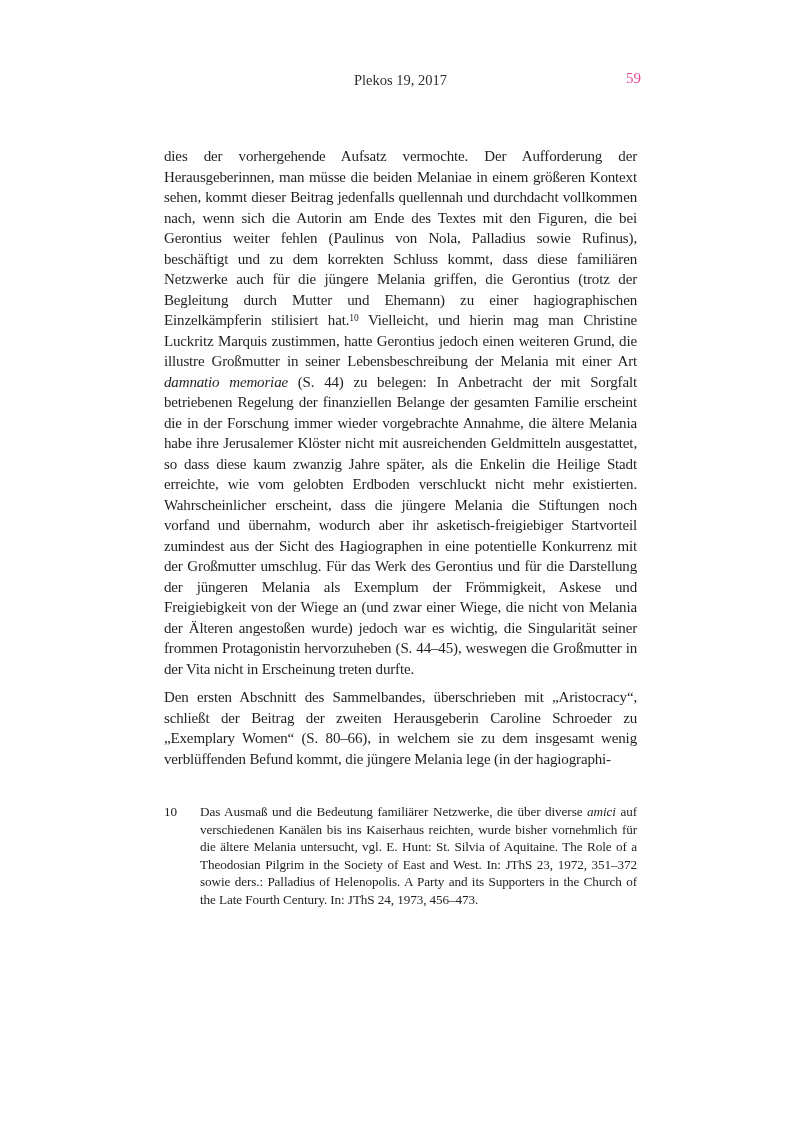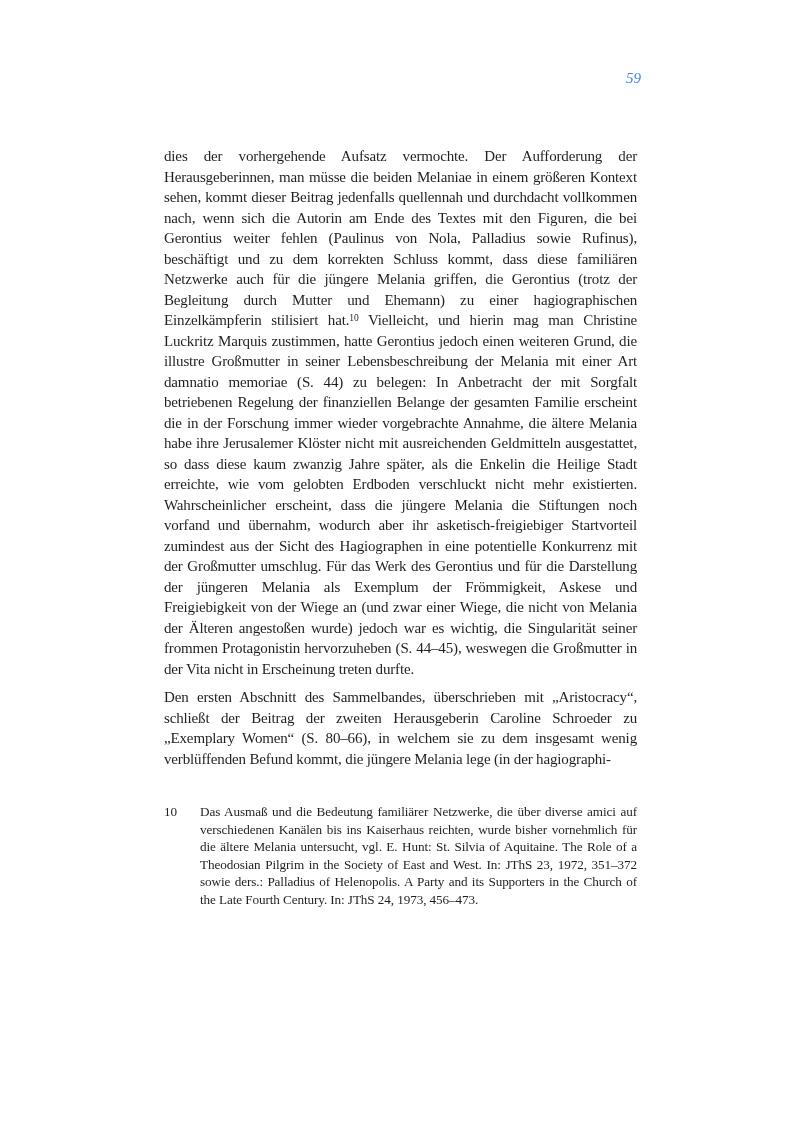--- a/index.html
+++ b/index.html
@@ -23,22 +23,21 @@
     font-size: 14.5px;
     color: #2e2e2e;
   }
   .page-number {
     position: absolute;
     top: 70px;
     left: 164px;
     width: 477px;
     text-align: right;
     font-size: 15px;
-    color: #3b82f6;
-    font-style: italic;
+    color: #ec4899;
   }
   .content {
     position: absolute;
     top: 146px;
     left: 164px;
     width: 473px;
   }
   .para {
     font-size: 15px;
     line-height: 20.5px;
@@ -48,41 +47,44 @@
     -webkit-hyphens: auto;
   }
   .para + .para { margin-top: 8px; }
   .para sup {
     font-size: 9.5px;
     line-height: 0;
     vertical-align: baseline;
     position: relative;
     top: -0.45em;
   }
-  .italic { }
+  .italic { font-style: italic; }
   .footnote {
     display: flex;
     margin-top: 34px;
     font-size: 13.2px;
     line-height: 17.6px;
     letter-spacing: -0.1px;
   }
   .fn-num { flex: 0 0 36px; width: 36px; }
   .fn-text {
     flex: 1;
     text-align: justify;
     hyphens: auto;
     -webkit-hyphens: auto;
   }
 </style>
 </head>
 <body>
 
 <div class="page">
 
+  <div class="page-header">
+    <span>Plekos 19, 2017</span>
+  </div>
 
   <div class="page-number">59</div>
 
   <div class="content">
 
     <p class="para"><span>dies der vorhergehende Aufsatz vermochte. Der Aufforderung der Herausgeberinnen, man müsse die beiden Melaniae in einem größeren Kontext sehen, kommt dieser Beitrag jedenfalls quellennah und durchdacht vollkommen nach, wenn sich die Autorin am Ende des Textes mit den Figuren, die bei Gerontius weiter fehlen (Paulinus von Nola, Palladius sowie Rufinus), beschäftigt und zu dem korrekten Schluss kommt, dass diese familiären Netzwerke auch für die jüngere Melania griffen, die Gerontius (trotz der Begleitung durch Mutter und Ehemann) zu einer hagiographischen Einzelkämpferin stilisiert hat.</span><sup>10</sup><span> Vielleicht, und hierin mag man Christine Luckritz Marquis zustimmen, hatte Gerontius jedoch einen weiteren Grund, die illustre Großmutter in seiner Lebensbeschreibung der Melania mit einer Art </span><span class="italic">damnatio memoriae</span><span> (S. 44) zu belegen: In Anbetracht der mit Sorgfalt betriebenen Regelung der finanziellen Belange der gesamten Familie erscheint die in der Forschung immer wieder vorgebrachte Annahme, die ältere Melania habe ihre Jerusalemer Klöster nicht mit ausreichenden Geldmitteln ausgestattet, so dass diese kaum zwanzig Jahre später, als die Enkelin die Heilige Stadt erreichte, wie vom gelobten Erdboden verschluckt nicht mehr existierten. Wahrscheinlicher erscheint, dass die jüngere Melania die Stiftungen noch vorfand und übernahm, wodurch aber ihr asketisch-freigiebiger Startvorteil zumindest aus der Sicht des Hagiographen in eine potentielle Konkurrenz mit der Großmutter umschlug. Für das Werk des Gerontius und für die Darstellung der jüngeren Melania als Exemplum der Frömmigkeit, Askese und Freigiebigkeit von der Wiege an (und zwar einer Wiege, die nicht von Melania der Älteren angestoßen wurde) jedoch war es wichtig, die Singularität seiner frommen Protagonistin hervorzuheben (S. 44–45), weswegen die Großmutter in der Vita nicht in Erscheinung treten durfte.</span></p>
 
     <p class="para"><span>Den ersten Abschnitt des Sammelbandes, überschrieben mit „Aristocracy“, schließt der Beitrag der zweiten Herausgeberin Caroline Schroeder zu „Exemplary Women“ (S. 80–66), in welchem sie zu dem insgesamt wenig verblüffenden Befund kommt, die jüngere Melania lege (in der hagiographi-</span></p>
 
     <div class="footnote">

